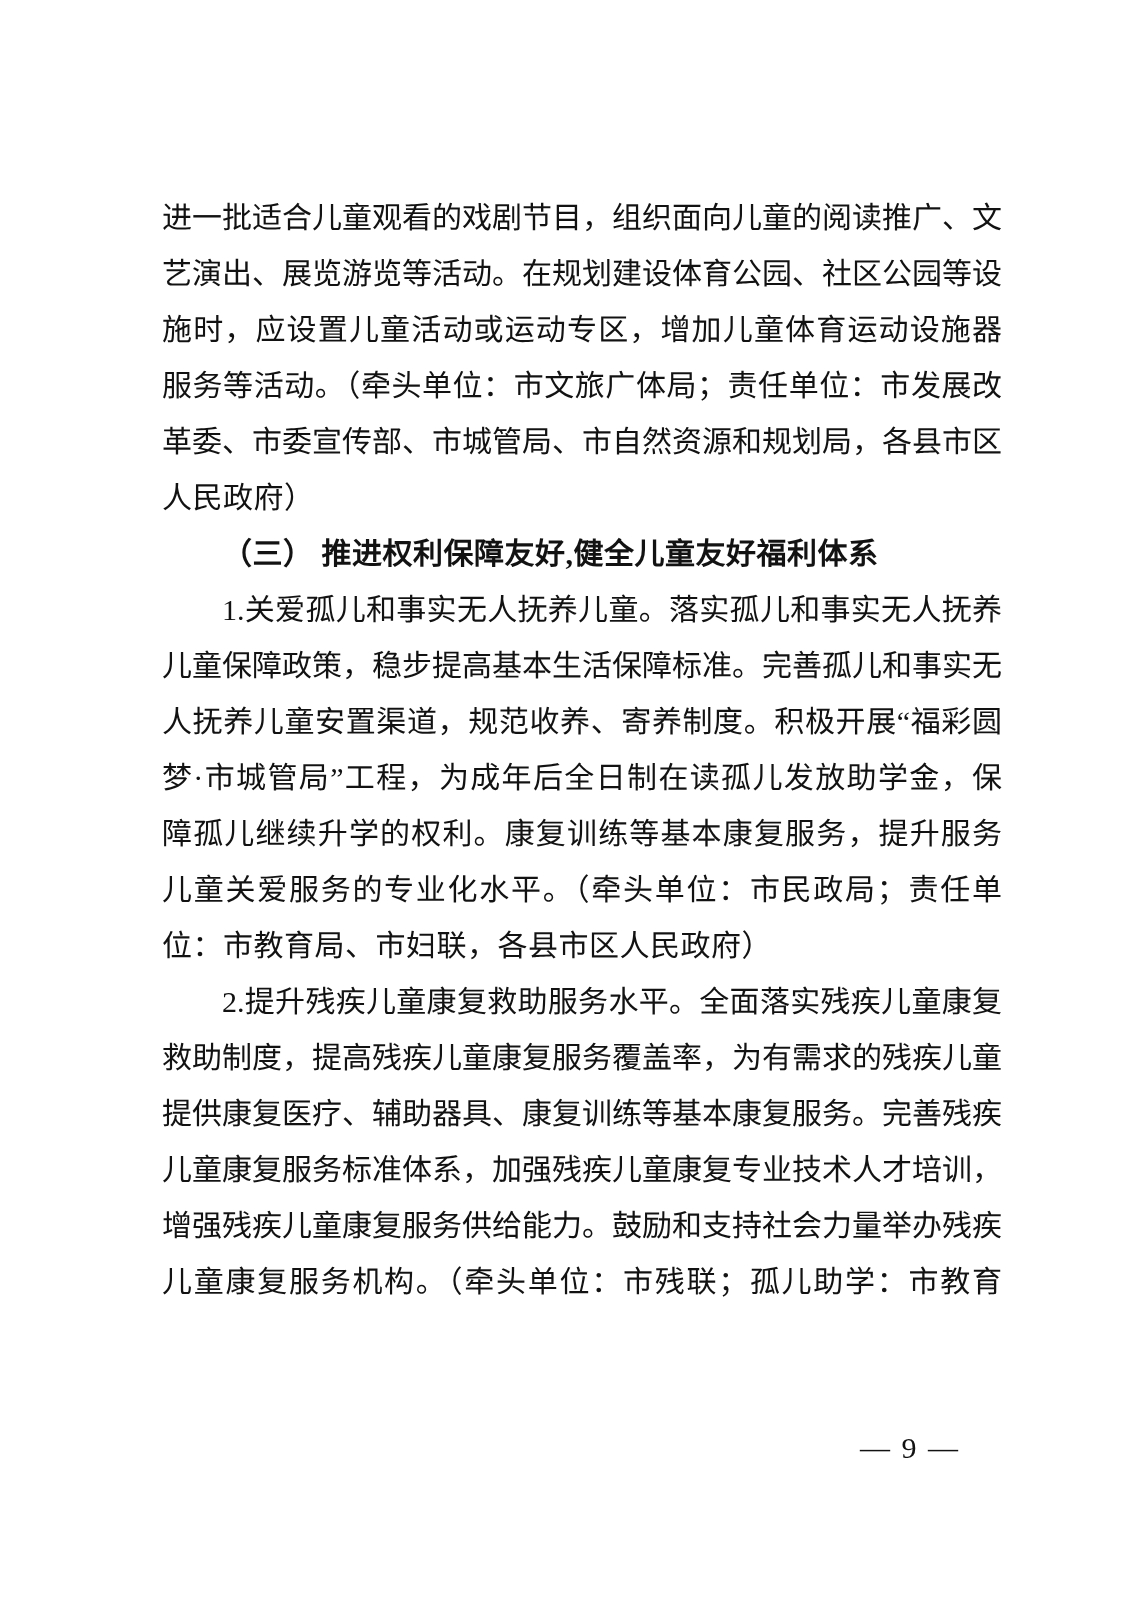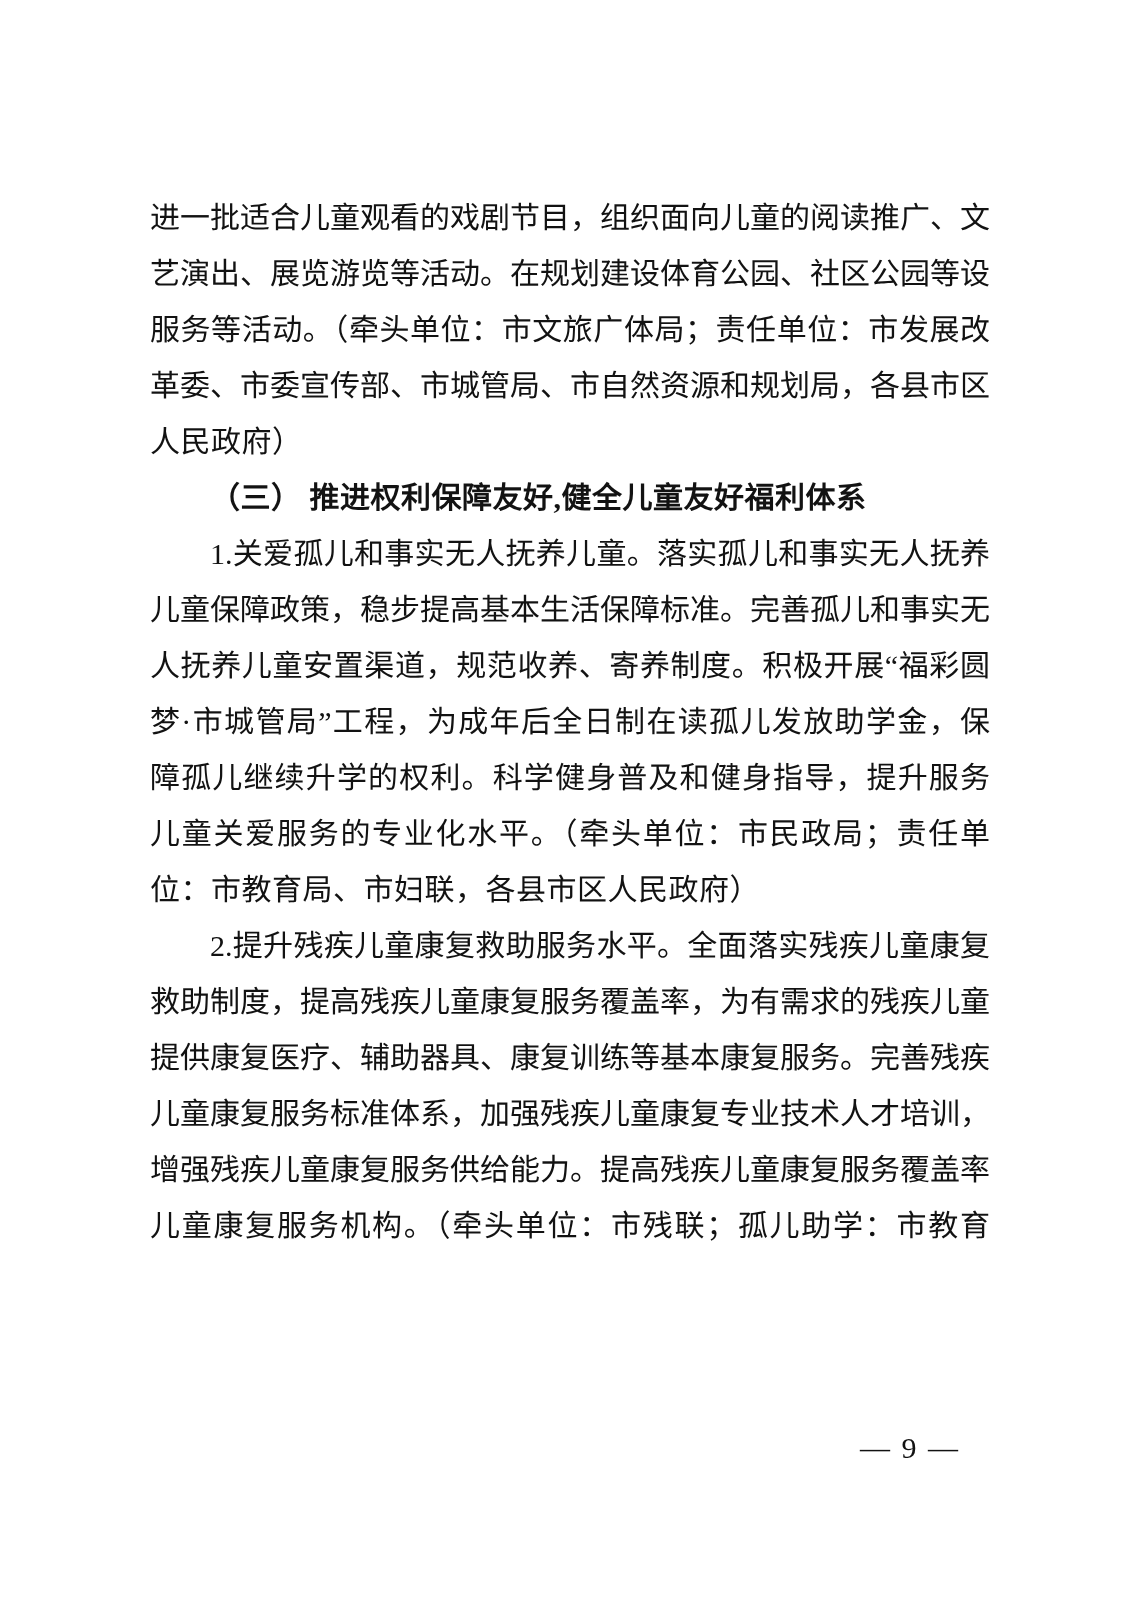--- a/index.html
+++ b/index.html
@@ -11,21 +11,21 @@
     position: relative;
     width: 1130px;
     height: 1600px;
     background: #ffffff;
     overflow: hidden;
     font-family: "Liberation Serif", "DejaVu Serif", serif;
     color: #121212;
   }
   .textblock {
     position: absolute;
-    left: 150px;
+    left: 162px;
     top: 190px;
     width: 840px;
   }
   .line {
     height: 56px;
     line-height: 56px;
     font-size: 30px;
     white-space: nowrap;
     letter-spacing: 0.5px;
   }
@@ -55,38 +55,39 @@
 </style>
 </head>
 <body>
 
 <div class="page">
 
   <div class="textblock">
 
     <div class="line just">进一批适合儿童观看的戏剧节目，组织面向儿童的阅读推广、文</div>
     <div class="line just">艺演出、展览游览等活动。在规划建设体育公园、社区公园等设</div>
+    <div class="line just">施时，应设置儿童活动或运动专区，增加儿童体育运动设施器</div>
     <div class="line just">服务等活动。（牵头单位：市文旅广体局；责任单位：市发展改</div>
     <div class="line just">革委、市委宣传部、市城管局、市自然资源和规划局，各县市区</div>
     <div class="line">人民政府）</div>
 
     <div class="line heading indent">（三） 推进权利保障友好,健全儿童友好福利体系</div>
 
     <div class="line just indent">1.关爱孤儿和事实无人抚养儿童。落实孤儿和事实无人抚养</div>
     <div class="line just">儿童保障政策，稳步提高基本生活保障标准。完善孤儿和事实无</div>
     <div class="line just">人抚养儿童安置渠道，规范收养、寄养制度。积极开展“福彩圆</div>
     <div class="line just">梦·市城管局”工程，为成年后全日制在读孤儿发放助学金，保</div>
-    <div class="line just">障孤儿继续升学的权利。科学健身普及和健身指导，提升服务</div>
+    <div class="line just">障孤儿继续升学的权利。康复训练等基本康复服务，提升服务</div>
     <div class="line just">儿童关爱服务的专业化水平。（牵头单位：市民政局；责任单</div>
     <div class="line">位：市教育局、市妇联，各县市区人民政府）</div>
 
     <div class="line just indent">2.提升残疾儿童康复救助服务水平。全面落实残疾儿童康复</div>
     <div class="line just">救助制度，提高残疾儿童康复服务覆盖率，为有需求的残疾儿童</div>
     <div class="line just">提供康复医疗、辅助器具、康复训练等基本康复服务。完善残疾</div>
     <div class="line just">儿童康复服务标准体系，加强残疾儿童康复专业技术人才培训，</div>
-    <div class="line just">增强残疾儿童康复服务供给能力。提高残疾儿童康复服务覆盖率</div>
+    <div class="line just">增强残疾儿童康复服务供给能力。鼓励和支持社会力量举办残疾</div>
     <div class="line just">儿童康复服务机构。（牵头单位：市残联；孤儿助学：市教育</div>
 
   </div>
 
   <div class="page-number">— 9 —</div>
 
 </div>
 
 </body></html>

